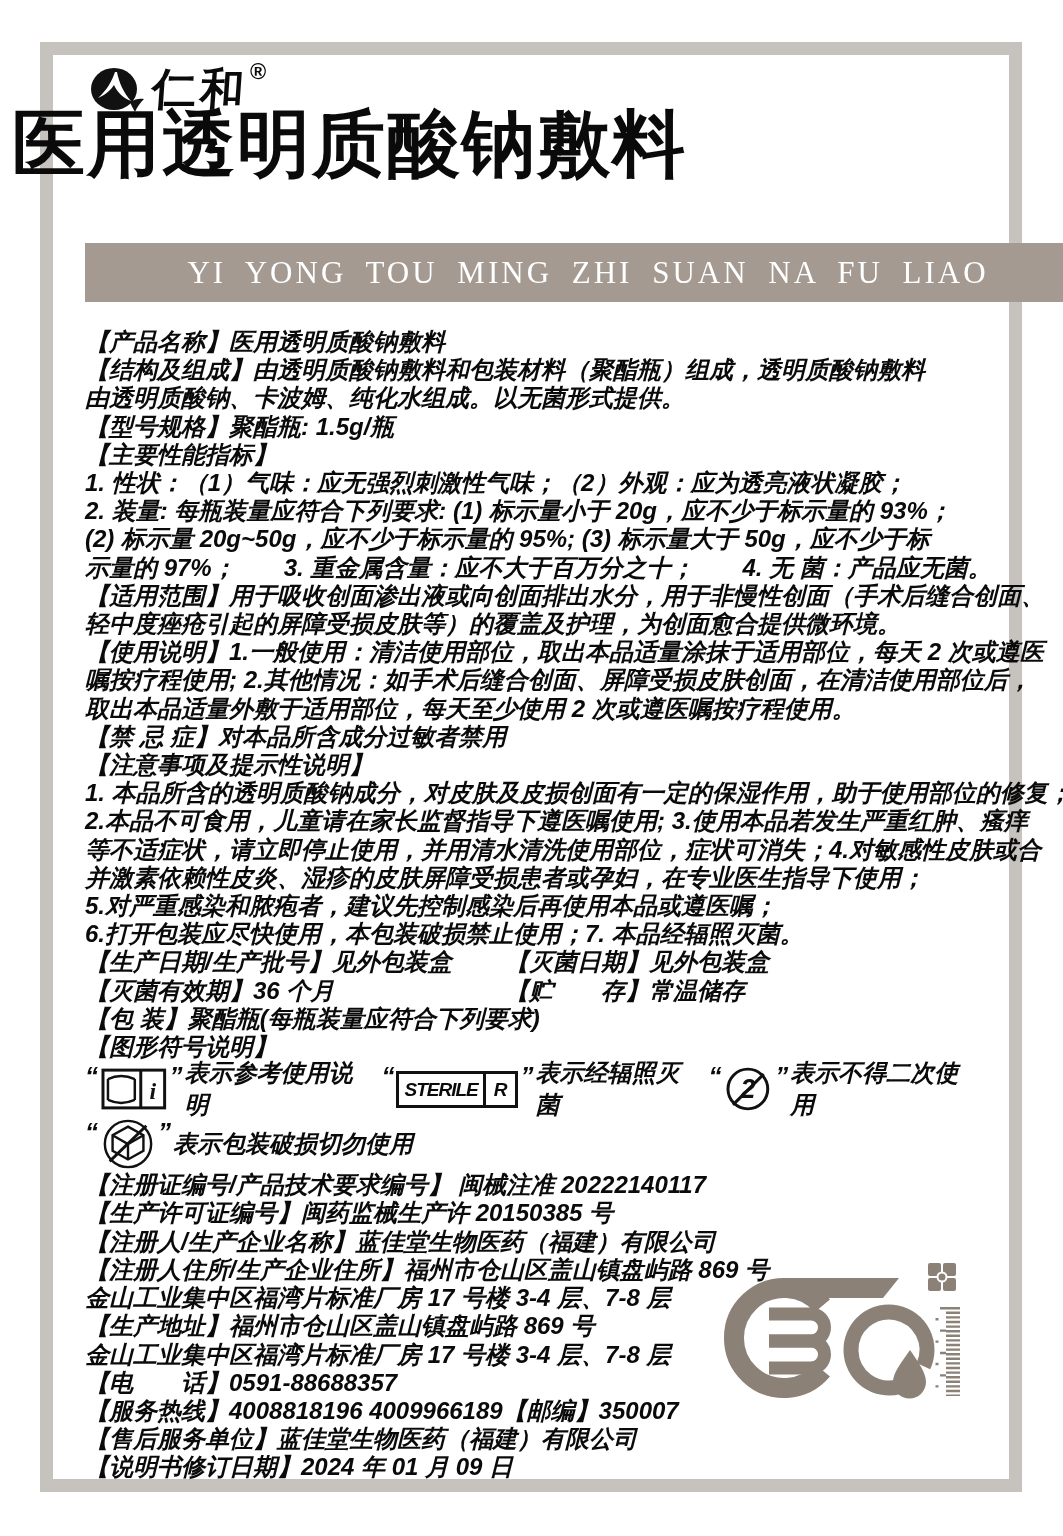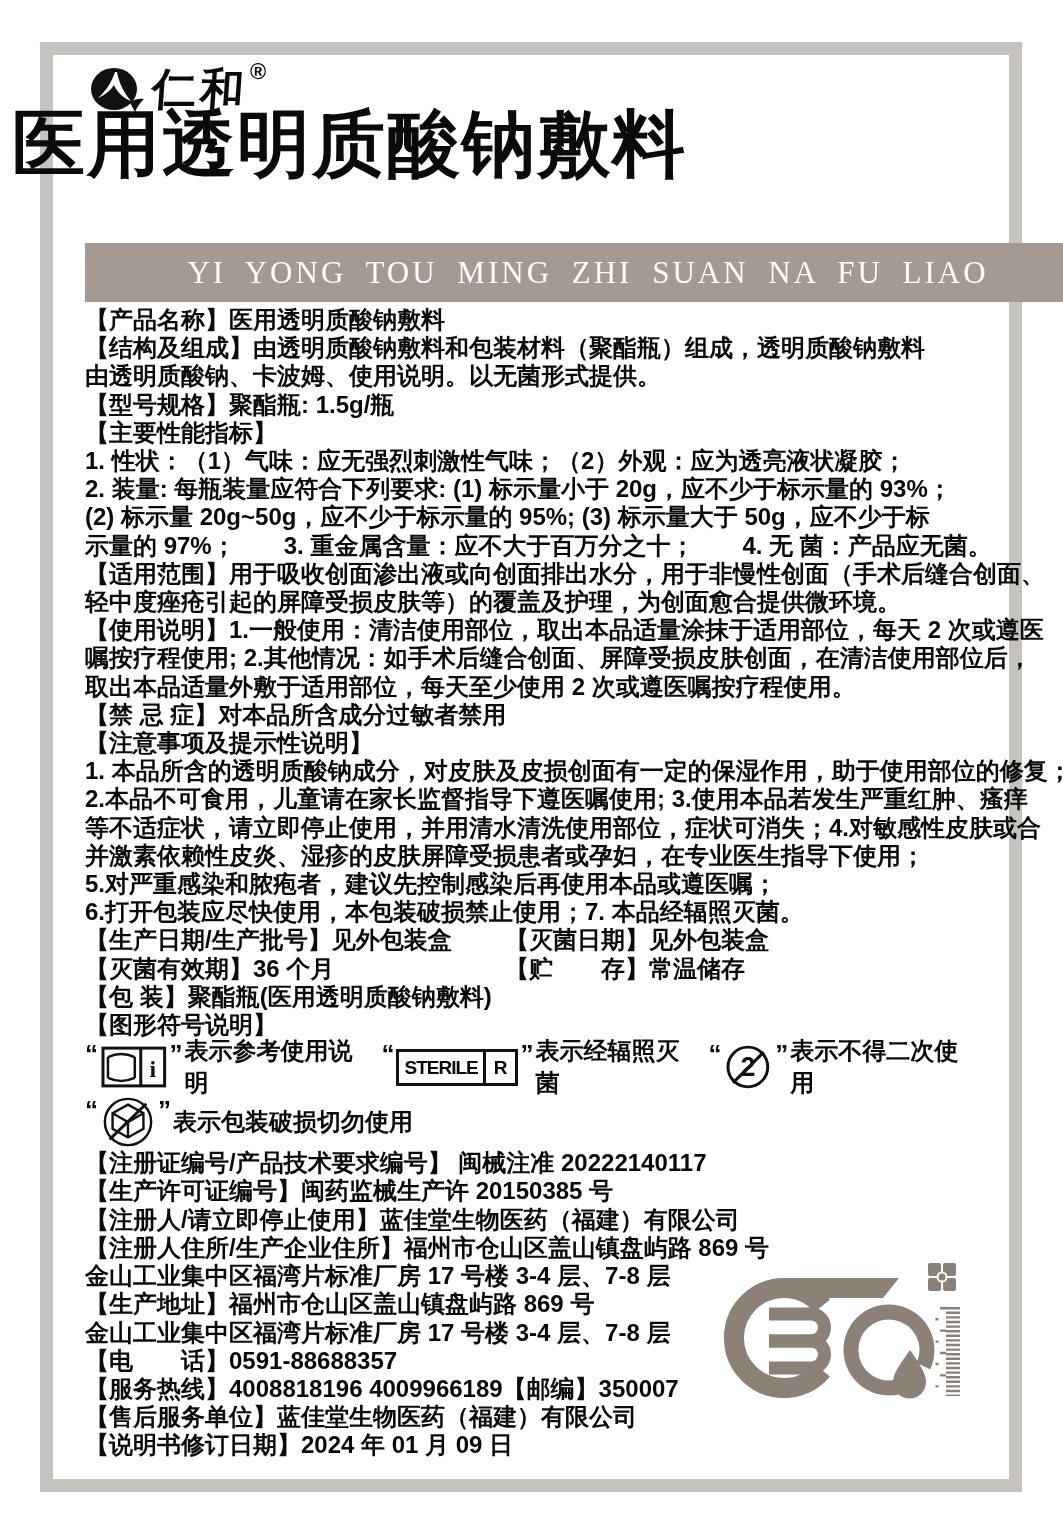--- a/index.html
+++ b/index.html
@@ -15,21 +15,21 @@
   
   .title{position:absolute;left:12px;top:96px;width:100%;text-align:left;
          font-size:73px;font-weight:900;letter-spacing:2px;}
   .subtitle{position:absolute;left:0;top:200px;width:100%;text-align:center;
             font-size:30px;font-weight:bold;letter-spacing:3px;}
   .banner{position:absolute;left:85px;top:243px;width:1006px;height:59px;
           background:#a49a92;display:flex;align-items:center;justify-content:center;}
   .banner span{font-family:"Liberation Serif",serif;font-size:31px;color:#fff;
                letter-spacing:3px;word-spacing:9px;}
   
-  .bodytext{position:absolute;left:85px;top:306px;width:902px;}
+  .bodytext{position:absolute;left:85px;top:328px;width:902px;font-style:italic;}
   .line{font-size:24px;font-weight:bold;line-height:28.2px;white-space:nowrap;}
   .cols{display:flex;}
   .cols .c0{flex:0 0 auto;width:420px;}
   
   .sym-row{display:flex;align-items:center;height:56px;font-size:24px;font-weight:bold;}
   .sym-row2{height:54px;}
   .q{font-size:26px;font-weight:bold;align-self:flex-start;line-height:30px;}
   .sym-label{margin:0 6px 0 2px;}
   .sterile{display:inline-flex;align-items:stretch;border:3px solid #111;
            font-weight:bold;font-size:19px;line-height:1;margin:0 2px;}
@@ -58,21 +58,21 @@
   <div class="title">医用透明质酸钠敷料</div>
 
   <div class="banner">
     <span>YI YONG TOU MING ZHI SUAN NA FU LIAO</span>
   </div>
 
   <div class="bodytext">
     <div>
         <div class="line">【产品名称】医用透明质酸钠敷料</div>
         <div class="line">【结构及组成】由透明质酸钠敷料和包装材料（聚酯瓶）组成，透明质酸钠敷料</div>
-        <div class="line">由透明质酸钠、卡波姆、使用说明。以无菌形式提供。</div>
+        <div class="line">由透明质酸钠、卡波姆、纯化水组成。以无菌形式提供。</div>
         <div class="line">【型号规格】聚酯瓶: 1.5g/瓶</div>
         <div class="line">【主要性能指标】</div>
         <div class="line">1. 性状：（1）气味：应无强烈刺激性气味；（2）外观：应为透亮液状凝胶；</div>
         <div class="line">2. 装量: 每瓶装量应符合下列要求: (1) 标示量小于 20g，应不少于标示量的 93%；</div>
         <div class="line">(2) 标示量 20g~50g，应不少于标示量的 95%; (3) 标示量大于 50g，应不少于标</div>
         <div class="line">示量的 97%；　　3. 重金属含量：应不大于百万分之十；　　4. 无 菌：产品应无菌。</div>
         <div class="line">【适用范围】用于吸收创面渗出液或向创面排出水分，用于非慢性创面（手术后缝合创面、</div>
         <div class="line">轻中度痤疮引起的屏障受损皮肤等）的覆盖及护理，为创面愈合提供微环境。</div>
         <div class="line">【使用说明】1.一般使用：清洁使用部位，取出本品适量涂抹于适用部位，每天 2 次或遵医</div>
         <div class="line">嘱按疗程使用; 2.其他情况：如手术后缝合创面、屏障受损皮肤创面，在清洁使用部位后，</div>
@@ -86,21 +86,21 @@
         <div class="line">5.对严重感染和脓疱者，建议先控制感染后再使用本品或遵医嘱；</div>
         <div class="line">6.打开包装应尽快使用，本包装破损禁止使用；7. 本品经辐照灭菌。</div>
         <div class="line cols">
           <span class="c0">【生产日期/生产批号】见外包装盒</span>
           <span>【灭菌日期】见外包装盒</span>
         </div>
         <div class="line cols">
           <span class="c0">【灭菌有效期】36 个月</span>
           <span>【贮　　存】常温储存</span>
         </div>
-        <div class="line">【包 装】聚酯瓶(医用透明质酸钠敷料)</div>
+        <div class="line">【包 装】聚酯瓶(每瓶装量应符合下列要求)</div>
         <div class="line">【图形符号说明】</div>
       </div>
 
     <div class="sym-row">
       <span class="q">“</span>
       <svg class="sym-svg" width="66" height="46" viewBox="0 0 66 46">
         <rect x="2" y="4" width="62" height="38" fill="none" stroke="#111" stroke-width="3"></rect>
         <line x1="40" y1="4" x2="40" y2="42" stroke="#111" stroke-width="3"></line>
         <path d="M7,13 Q20,7 34,13 M7,34 Q20,40 34,34 M7,13 V34 M34,13 V34" fill="none" stroke="#111" stroke-width="2.5"></path>
         <text x="52" y="33" font-size="24" font-weight="bold" font-family="Liberation Serif, serif" text-anchor="middle" fill="#111">i</text>
@@ -131,21 +131,21 @@
         <path d="M28,10 L44,19 L44,35 L28,44 L12,35 L12,19 Z M12,19 L28,28 L44,19 M28,28 L28,44" fill="none" stroke="#111" stroke-width="2.5"></path>
         <line x1="9" y1="46" x2="47" y2="9" stroke="#111" stroke-width="3"></line>
       </svg>
       <span class="q">”</span>
       <span class="sym-label">表示包装破损切勿使用</span>
     </div>
 
     <div>
         <div class="line">【注册证编号/产品技术要求编号】 闽械注准 20222140117</div>
         <div class="line">【生产许可证编号】闽药监械生产许 20150385 号</div>
-        <div class="line">【注册人/请立即停止使用】蓝佳堂生物医药（福建）有限公司</div>
+        <div class="line">【注册人/生产企业名称】蓝佳堂生物医药（福建）有限公司</div>
         <div class="line">【注册人住所/生产企业住所】福州市仓山区盖山镇盘屿路 869 号</div>
         <div class="line">金山工业集中区福湾片标准厂房 17 号楼 3-4 层、7-8 层</div>
         <div class="line">【生产地址】福州市仓山区盖山镇盘屿路 869 号</div>
         <div class="line">金山工业集中区福湾片标准厂房 17 号楼 3-4 层、7-8 层</div>
         <div class="line">【电　　话】0591-88688357</div>
         <div class="line">【服务热线】4008818196 4009966189【邮编】350007</div>
         <div class="line">【售后服务单位】蓝佳堂生物医药（福建）有限公司</div>
         <div class="line">【说明书修订日期】2024 年 01 月 09 日</div>
       </div>
   </div>

